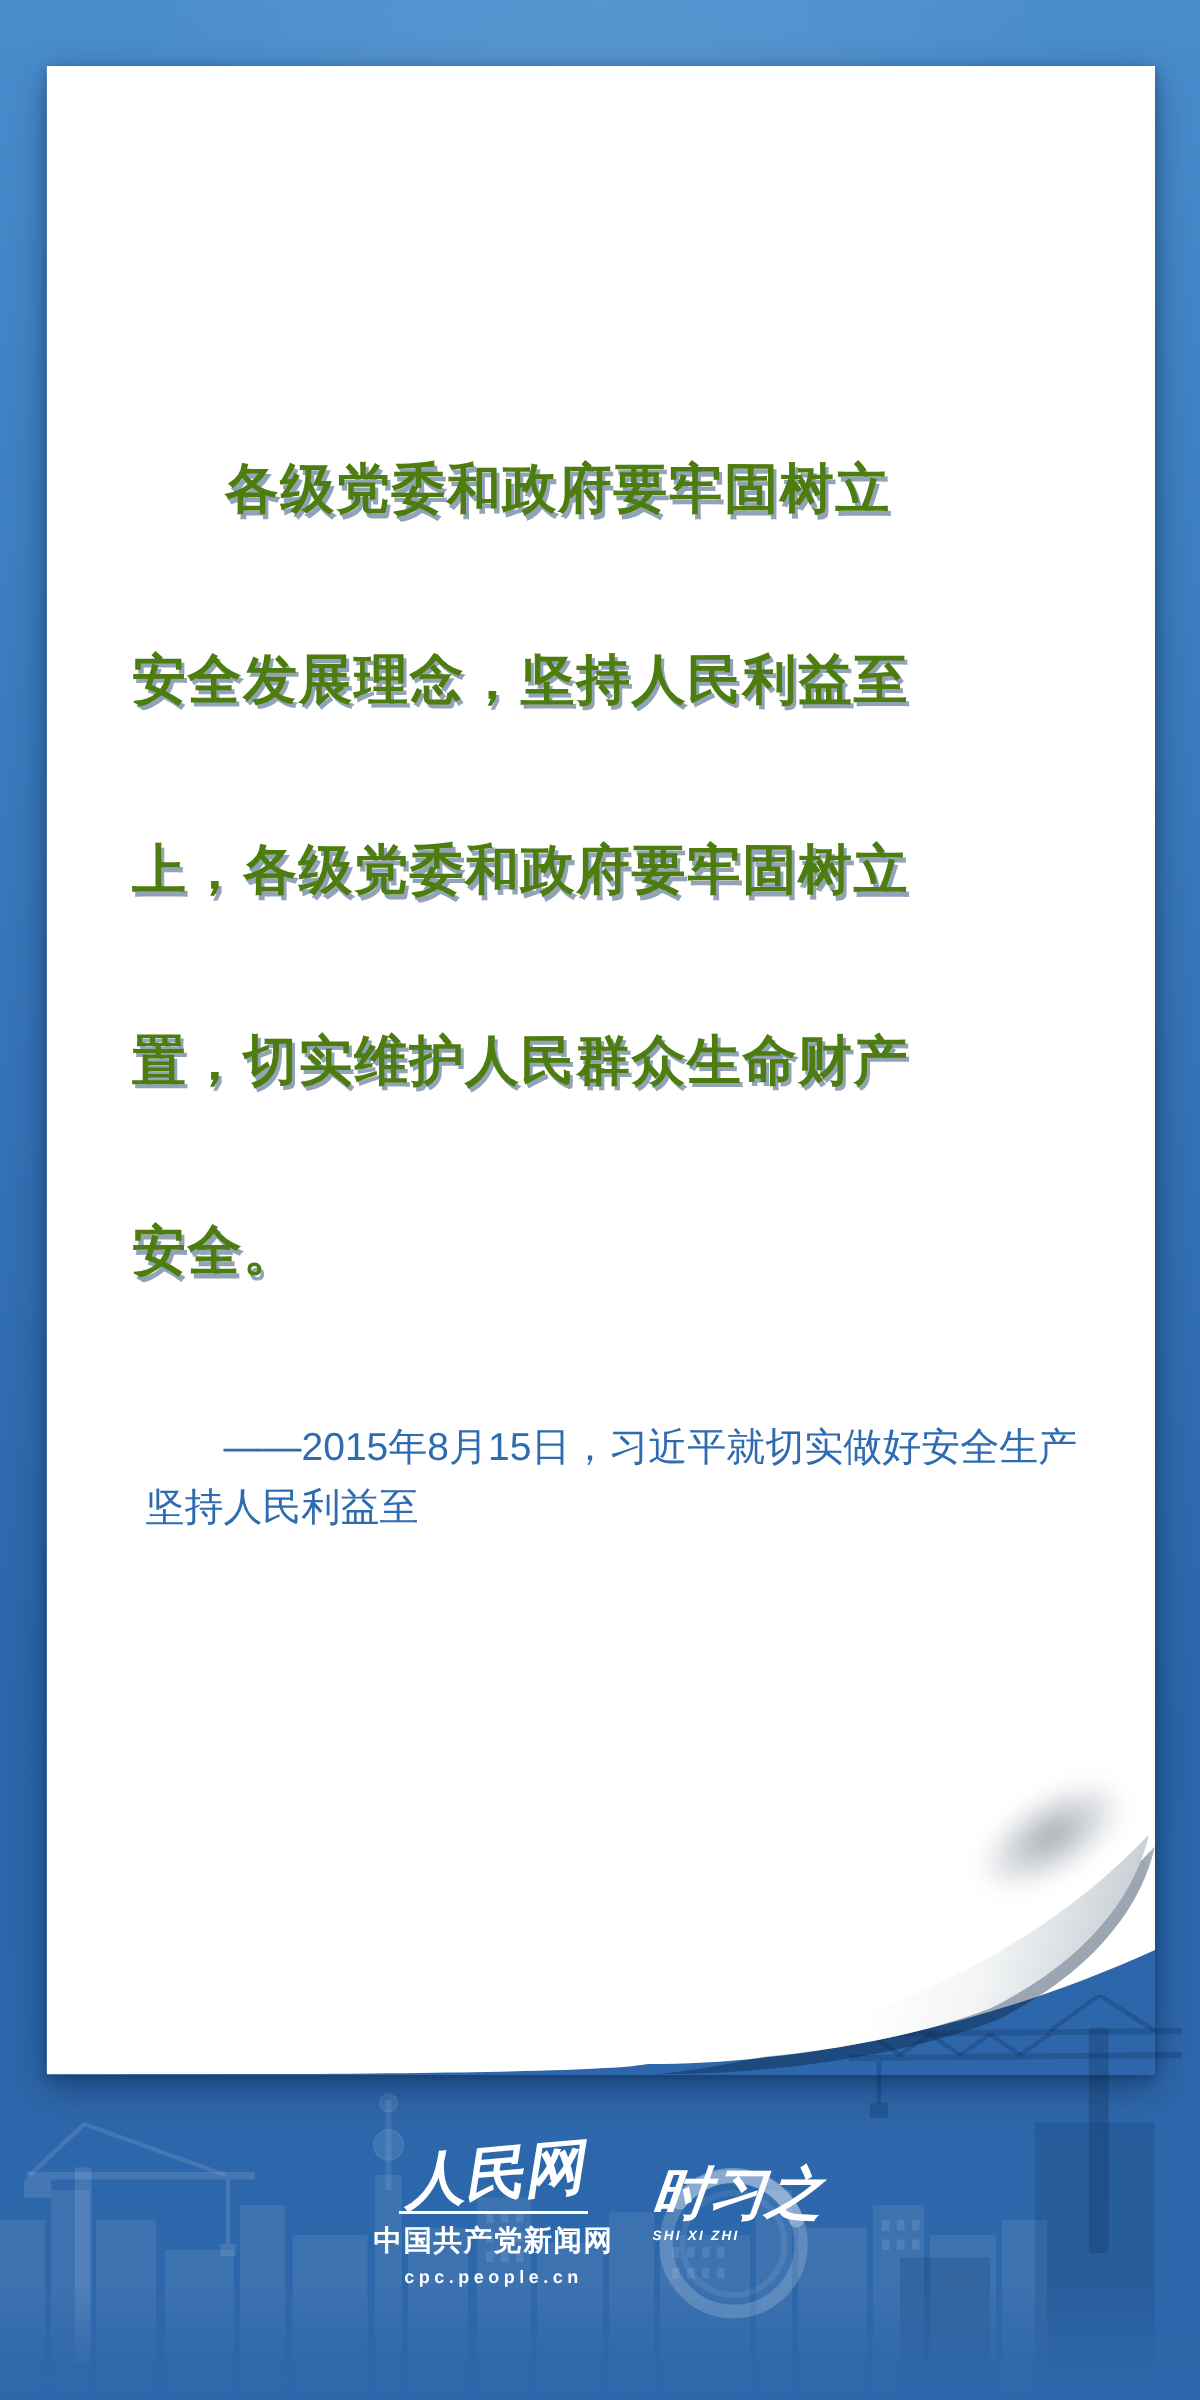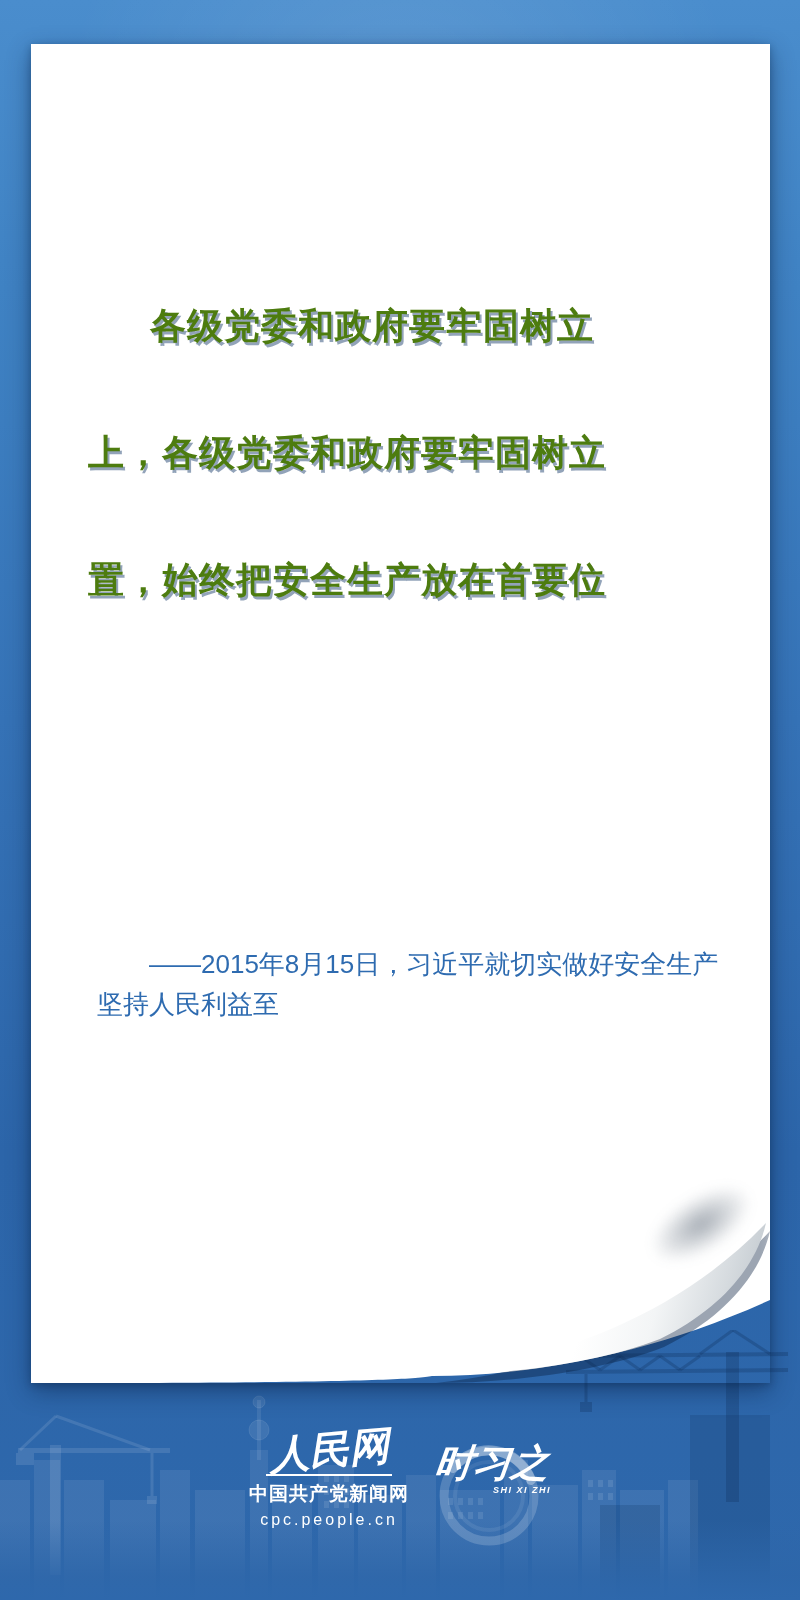--- a/index.html
+++ b/index.html
@@ -66,25 +66,25 @@
   
   .footer{
     position:absolute;left:0;right:0;top:1430px;
     display:flex;justify-content:center;align-items:flex-start;gap:26px;
     color:#ffffff;
   }
   .pd-block{text-align:center;width:160px;}
   .pd-script{font-size:40px;font-weight:bold;font-style:italic;line-height:1.0;transform:rotate(-5deg);}
   .pd-underline{height:2px;background:#ffffff;width:126px;margin:4px auto 5px;}
   .pd-name{font-size:19px;font-weight:bold;letter-spacing:1px;}
-  .pd-domain{font-size:16px;font-weight:normal;letter-spacing:3px;margin-top:4px;}
+  .pd-domain{font-size:12px;font-weight:bold;letter-spacing:3px;margin-top:4px;}
   .sxz-block{position:relative;margin-top:14px;width:116px;}
   .sxz-ring{position:absolute;left:-14px;top:-14px;}
   .sxz-brand{position:relative;font-size:38px;font-weight:bold;font-style:italic;line-height:1;transform:skewX(-6deg);}
-  .sxz-pinyin{position:relative;font-size:9px;font-weight:bold;font-style:italic;letter-spacing:1.5px;text-align:right;margin-top:3px;}
+  .sxz-pinyin{position:relative;font-size:9px;font-weight:bold;font-style:italic;letter-spacing:1.5px;text-align:left;margin-top:3px;}
 </style>
 </head>
 <body>
 
 <div class="page-bg"></div>
 
 <svg class="skyline" viewBox="0 0 800 270" aria-hidden="true">
 
   <g fill="rgba(255,255,255,0.08)">
     <rect x="0" y="150" width="30" height="120"></rect>
@@ -168,22 +168,24 @@
       <rect x="598" y="163" width="5" height="7"></rect>
       <rect x="608" y="163" width="5" height="7"></rect>
   </g>
 </svg>
 <div class="skyline-fade"></div>
 
 <div class="card-shadow"></div>
 <div class="card">
   <div class="quote">
     <div class="quote-line first">各级党委和政府要牢固树立</div>
+    <div class="quote-line">安全发展理念，坚持人民利益至</div>
     <div class="quote-line">上，各级党委和政府要牢固树立</div>
-    <div class="quote-line">置，始终把安全生产放在首要位</div>
+    <div class="quote-line">置，切实维护人民群众生命财产</div>
+    <div class="quote-line">安全。</div>
   </div>
   <div class="attribution">
     <div class="attr-line first">——2015年8月15日，习近平就切实做好安全生产</div>
     <div class="attr-line">坚持人民利益至</div>
   </div>
 </div>
 
 <div class="curl">
   <div class="curl-card-shade"></div>
   <div class="curl-flap-shadow"></div>

